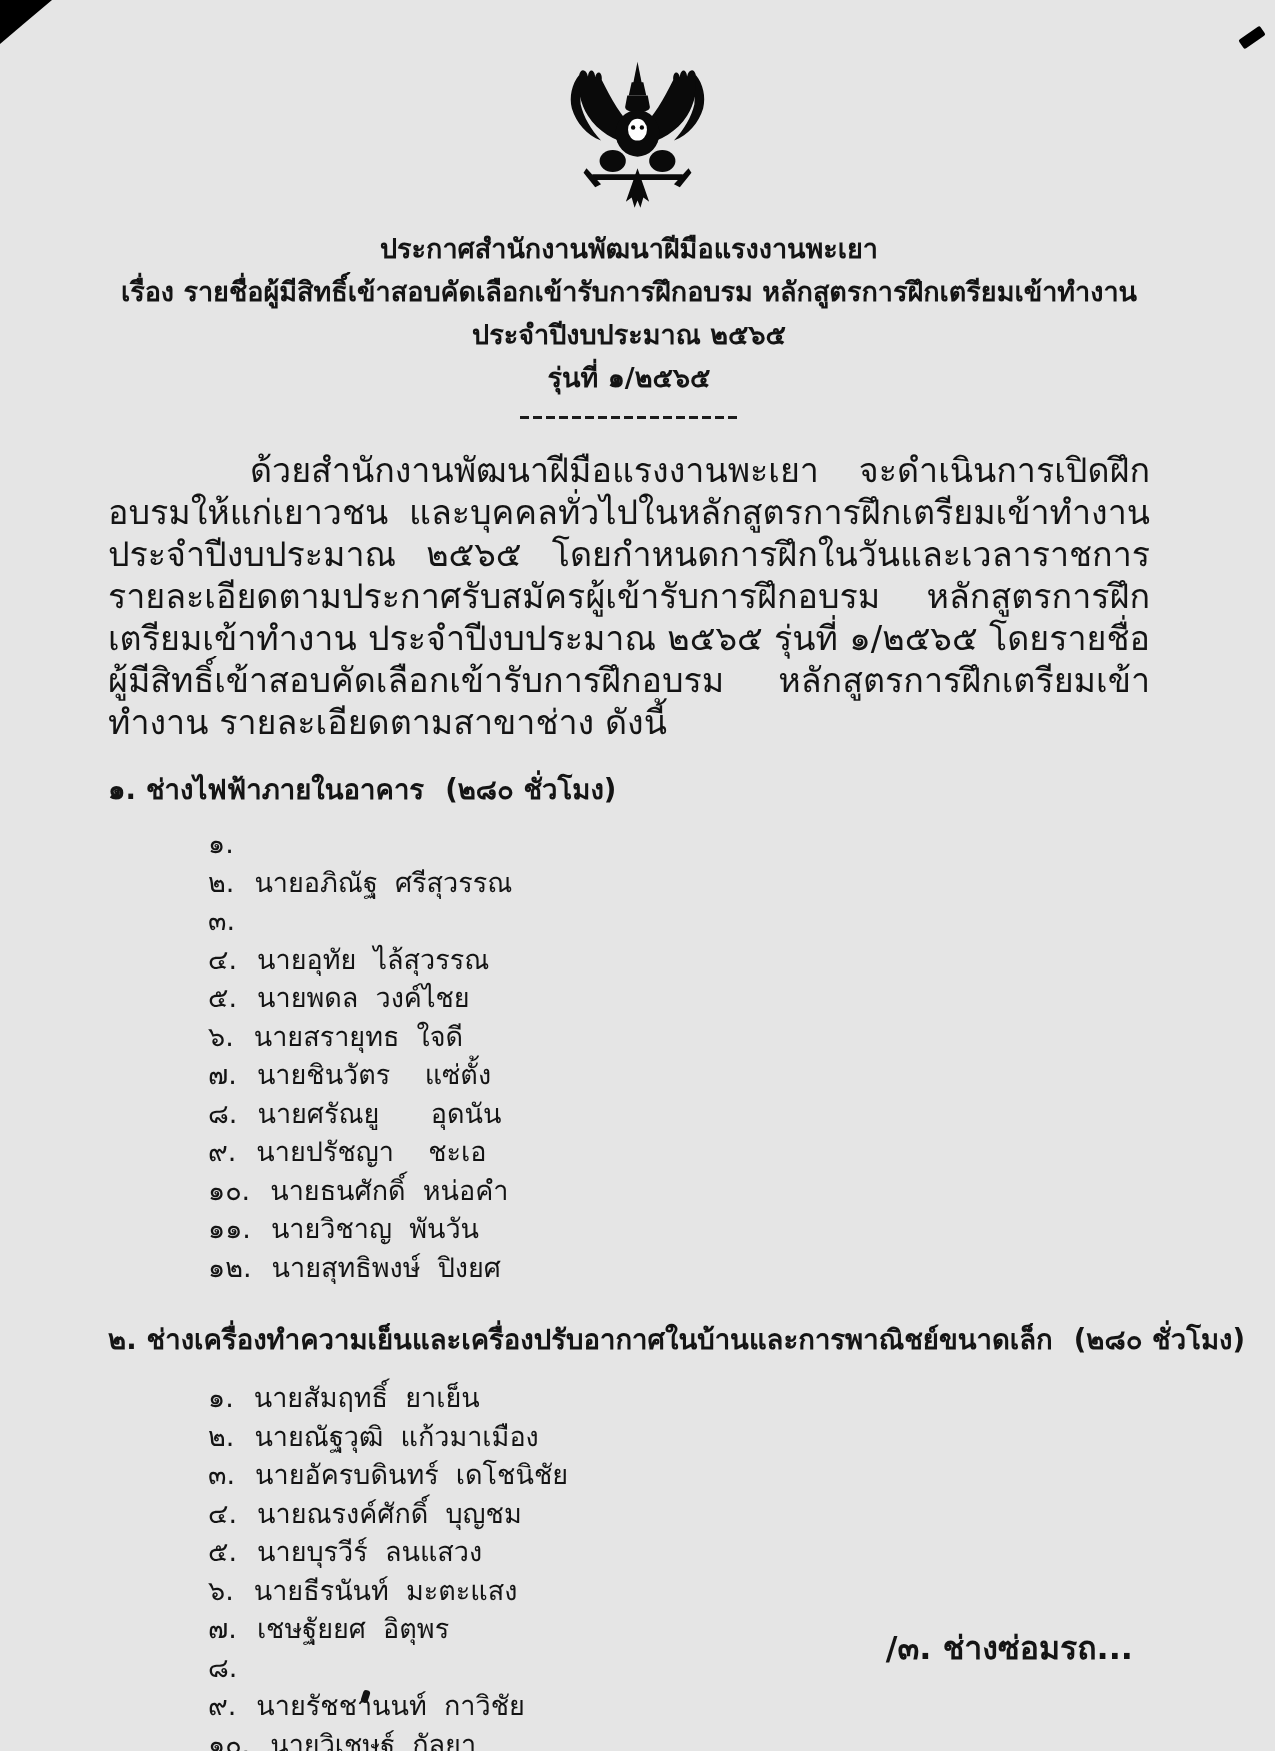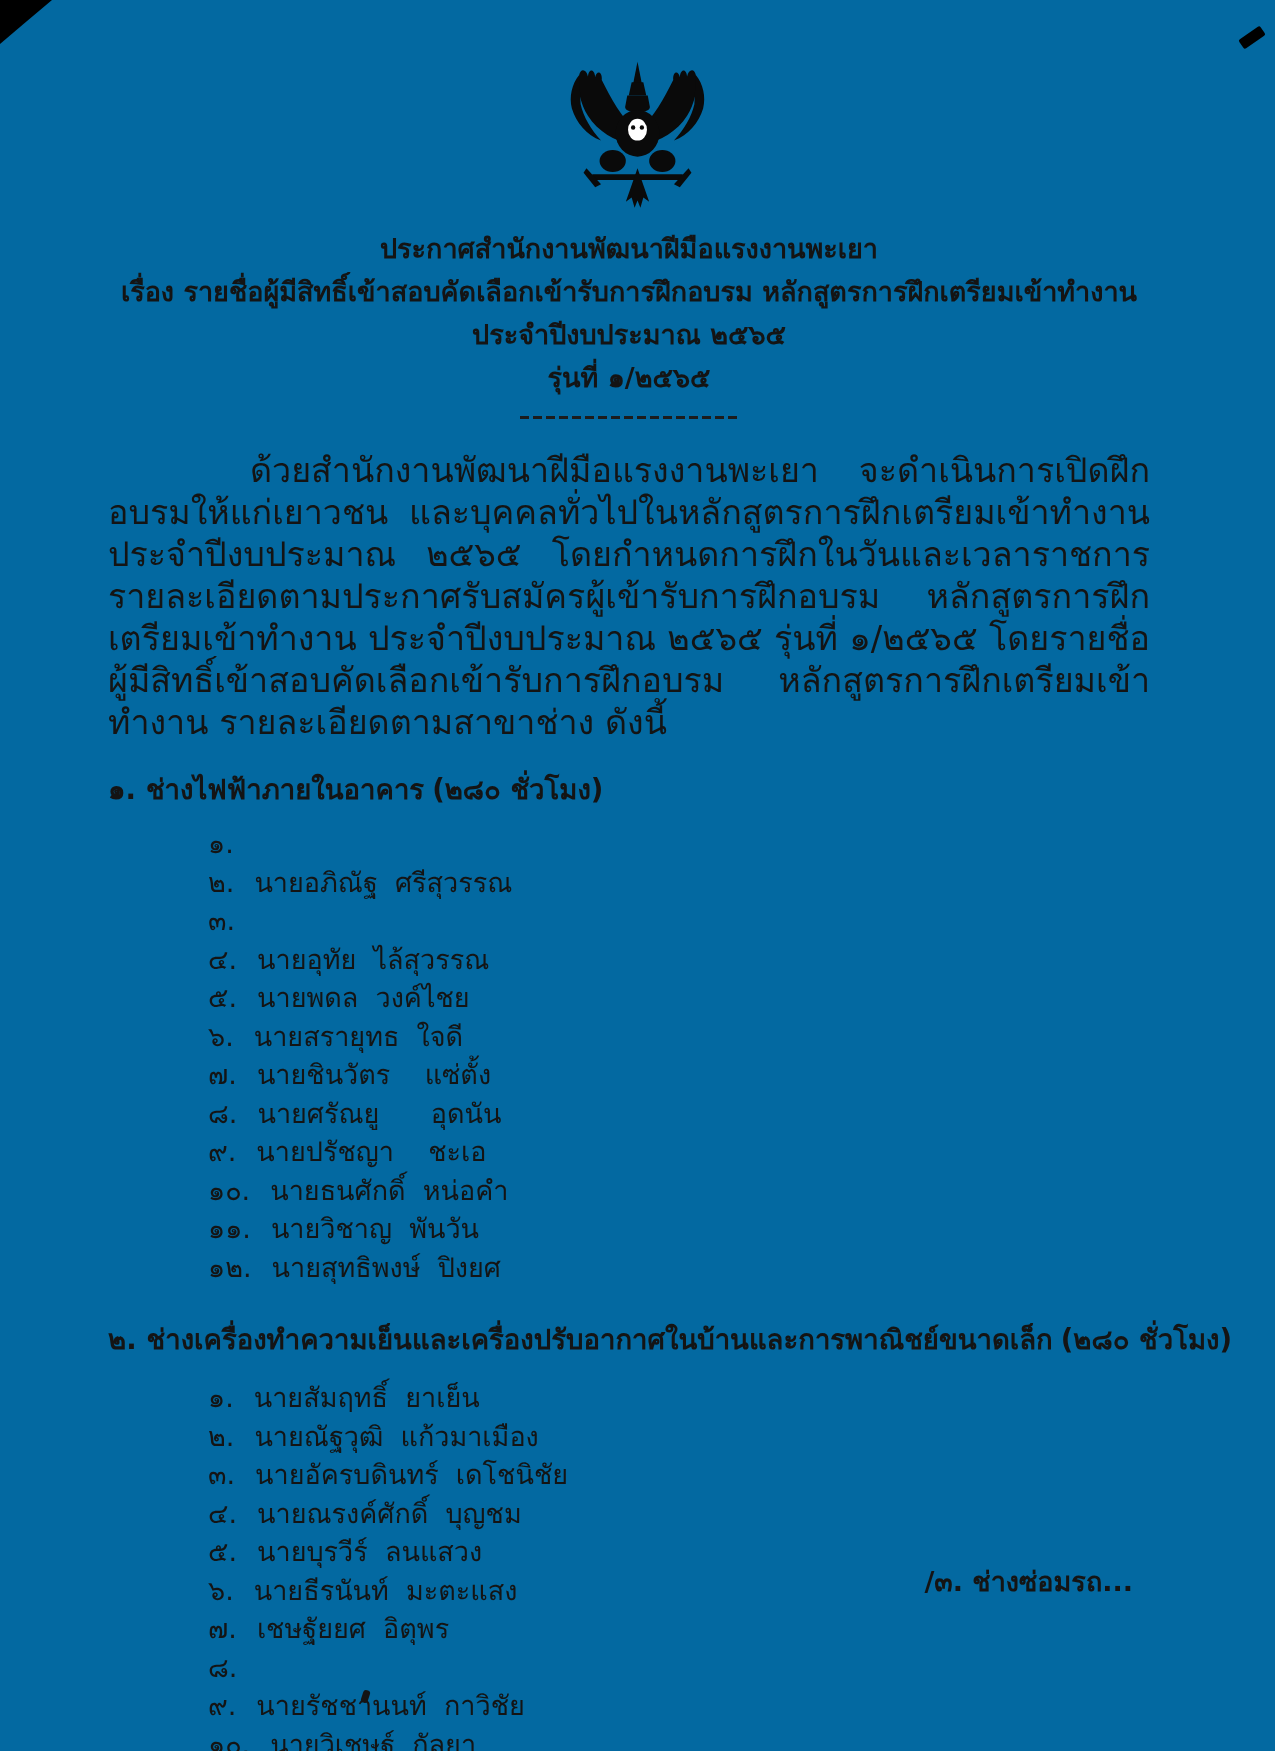--- a/index.html
+++ b/index.html
@@ -1,21 +1,21 @@
 <!DOCTYPE html>
 <html><head>
 <meta charset="utf-8">
 <style>
   * { box-sizing: border-box; }
   html, body { margin: 0; padding: 0; background: #ffffff; }
   .page {
     position: relative;
     width: 1275px;
     height: 1751px;
-    background: #0369a1;
+    background: #e5e5e5;
     color: #141414;
     font-family: "DejaVu Sans", sans-serif;
     overflow: hidden;
   }
   .content { padding: 0 125px 0 108px; }
 
   .emblem-wrap { padding-top: 58px; display: flex; justify-content: center; }
 
   .title-block {
     text-align: center;
@@ -40,37 +40,37 @@
     margin: 30px 0 0 0;
   }
 
   .section-heading {
     font-size: 27.5px;
     font-weight: bold;
     margin: 24px 0 0 0;
     white-space: nowrap;
   }
   .section-heading .sec-no { margin-right: 10px; }
-  .section-heading .hours { font-weight: bold; margin-left: 8px; }
+  .section-heading .hours { font-weight: bold; margin-left: 21px; }
 
   .trainee-list { margin: 14px 0 0 100px; }
   .list-item {
     display: flex;
     align-items: baseline;
     font-size: 27px;
     line-height: 38.5px;
   }
   .item-no { white-space: pre; margin-right: 20px; }
   .item-name { white-space: pre; }
 
   .footer-note {
     position: absolute;
-    top: 1560px;
+    top: 1622px;
     right: 142px;
-    font-size: 27px;
+    font-size: 32px;
     font-weight: bold;
   }
 
   
   .corner-tl {
     position: absolute; top: 0; left: 0;
     width: 52px; height: 44px; background: #000;
     clip-path: polygon(0 0, 100% 0, 52% 48%, 0 100%);
   }
   .edge-tr {

